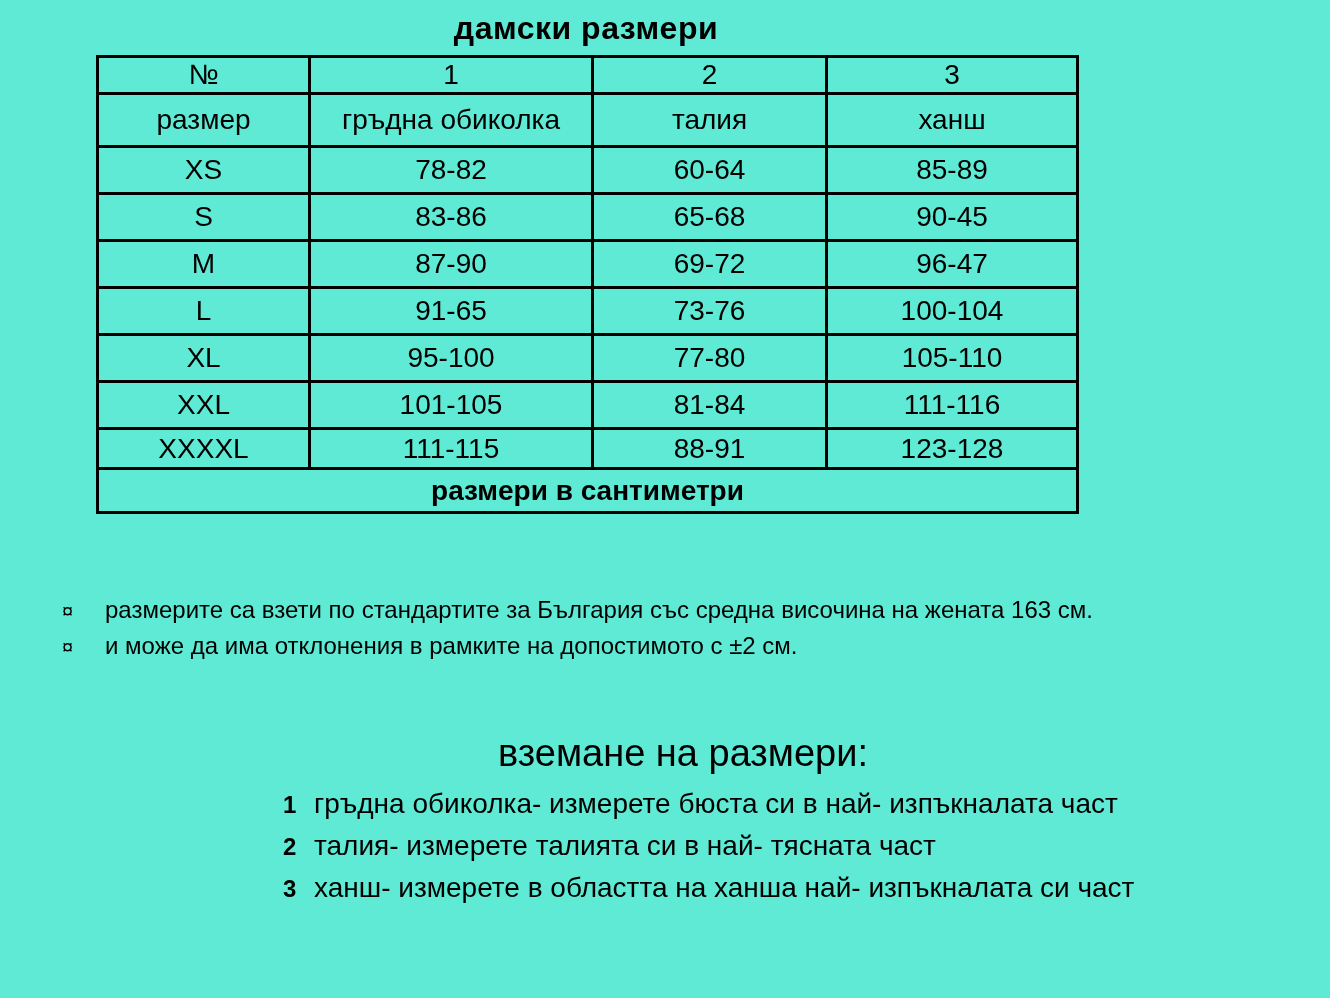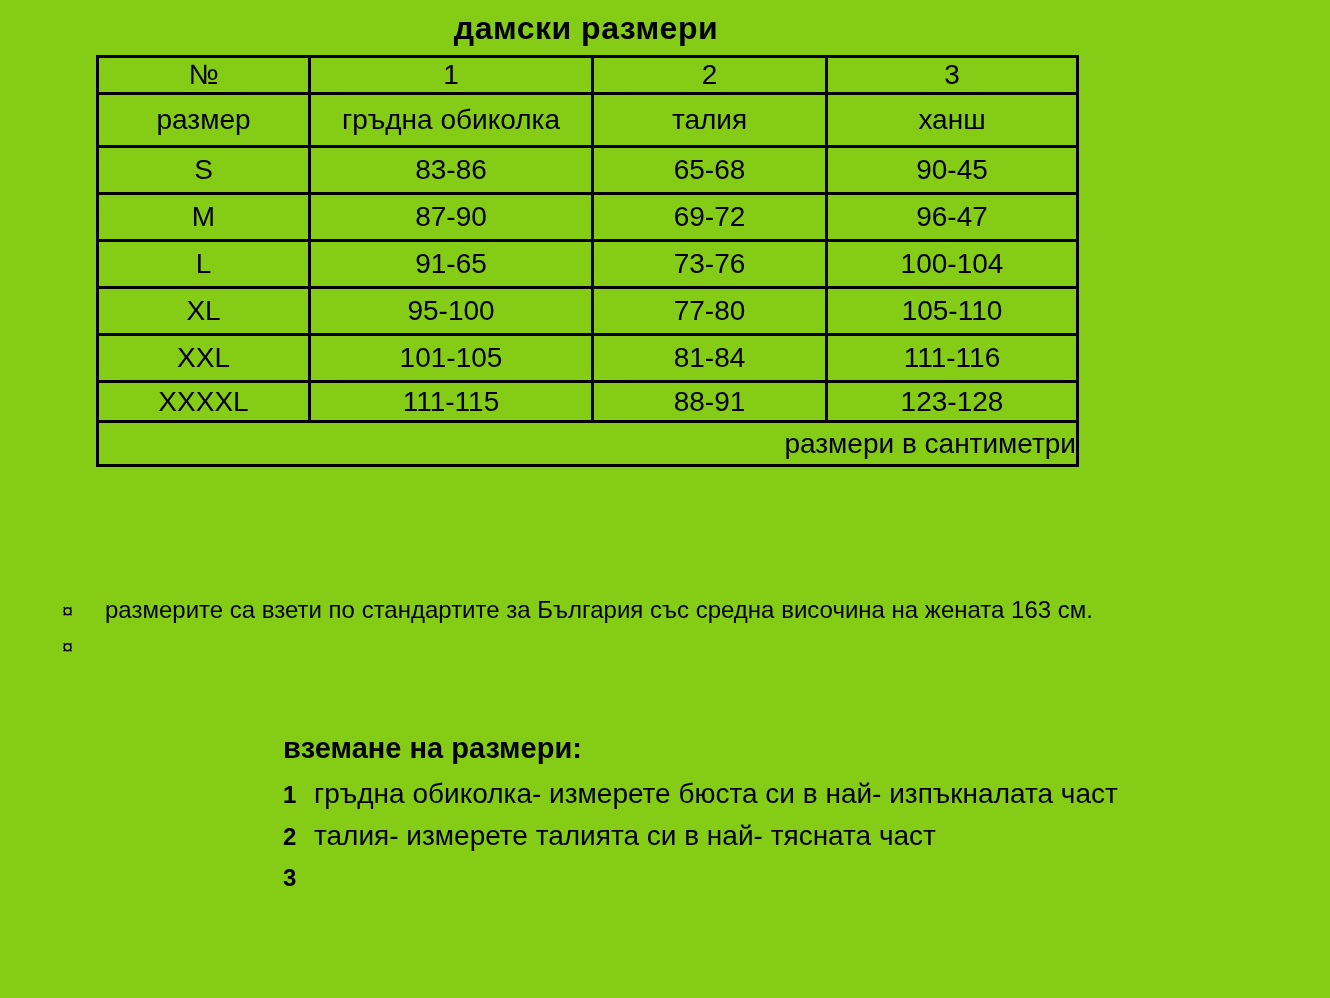--- a/index.html
+++ b/index.html
@@ -4,21 +4,21 @@
 <style>
   html, body {
     margin: 0;
     padding: 0;
     background: #ffffff;
   }
   .page {
     position: relative;
     width: 1330px;
     height: 998px;
-    background: #84cc16;
+    background: #5eead4;
     color: #000000;
     font-family: "Liberation Sans", sans-serif;
     overflow: hidden;
   }
   .doc-title {
     position: absolute;
     top: 10px;
     left: 96px;
     width: 980px;
     margin: 0;
@@ -41,21 +41,21 @@
     vertical-align: middle;
     font-size: 28px;
     padding: 0;
     overflow: hidden;
     white-space: nowrap;
   }
   tr.row-num td    { height: 34px; }
   tr.row-label td  { height: 50px; }
   tr.row-data td   { height: 44px; }
   tr.row-xxxxl td  { height: 37px; }
-  tr.row-footer td { height: 41px; font-weight: normal; text-align: right; }
+  tr.row-footer td { height: 41px; font-weight: bold; }
 
   .notes {
     position: absolute;
     top: 592px;
     left: 62px;
     width: 1230px;
     font-size: 24px;
     line-height: 36px;
   }
   .note {
@@ -74,23 +74,23 @@
 
   .measuring {
     position: absolute;
     top: 732px;
     left: 283px;
     width: 990px;
   }
   .m-heading {
     margin: 0 0 8px 0;
     width: 800px;
-    text-align: left;
-    font-size: 29px;
-    font-weight: bold;
+    text-align: center;
+    font-size: 38px;
+    font-weight: normal;
   }
   .m-item {
     display: flex;
     align-items: baseline;
     font-size: 28px;
     line-height: 41px;
     white-space: nowrap;
   }
   .m-num {
     flex: 0 0 31px;
@@ -120,20 +120,26 @@
         <td>3</td>
       </tr>
       <tr class="row-label">
         <td>размер</td>
         <td>гръдна обиколка</td>
         <td>талия</td>
         <td>ханш</td>
       </tr>
 
       <tr class="row-data">
+        <td>XS</td>
+        <td>78-82</td>
+        <td>60-64</td>
+        <td>85-89</td>
+      </tr>
+      <tr class="row-data">
         <td>S</td>
         <td>83-86</td>
         <td>65-68</td>
         <td>90-45</td>
       </tr>
       <tr class="row-data">
         <td>M</td>
         <td>87-90</td>
         <td>69-72</td>
         <td>96-47</td>
@@ -170,33 +176,35 @@
   </table>
 
   <div class="notes">
     <div class="note">
       <span class="marker">¤</span>
       <div>размерите са взети по стандартите за България със средна височина на жената 163 см.</div>
     </div>
     <div class="note">
       <span class="marker">¤</span>
       <div>
+        <div>и може да има отклонения в рамките на допостимото с ±2 см.</div>
       </div>
     </div>
   </div>
 
   <div class="measuring">
     <h2 class="m-heading">вземане на размери:</h2>
 
     <div class="m-item">
       <span class="m-num">1</span>
       <span>гръдна обиколка- измерете бюста си в най- изпъкналата част</span>
     </div>
     <div class="m-item">
       <span class="m-num">2</span>
       <span>талия- измерете талията си в най- тясната част</span>
     </div>
     <div class="m-item">
       <span class="m-num">3</span>
+      <span>ханш- измерете в областта на ханша най- изпъкналата си част</span>
     </div>
   </div>
 
 </div>
 
 </body></html>

